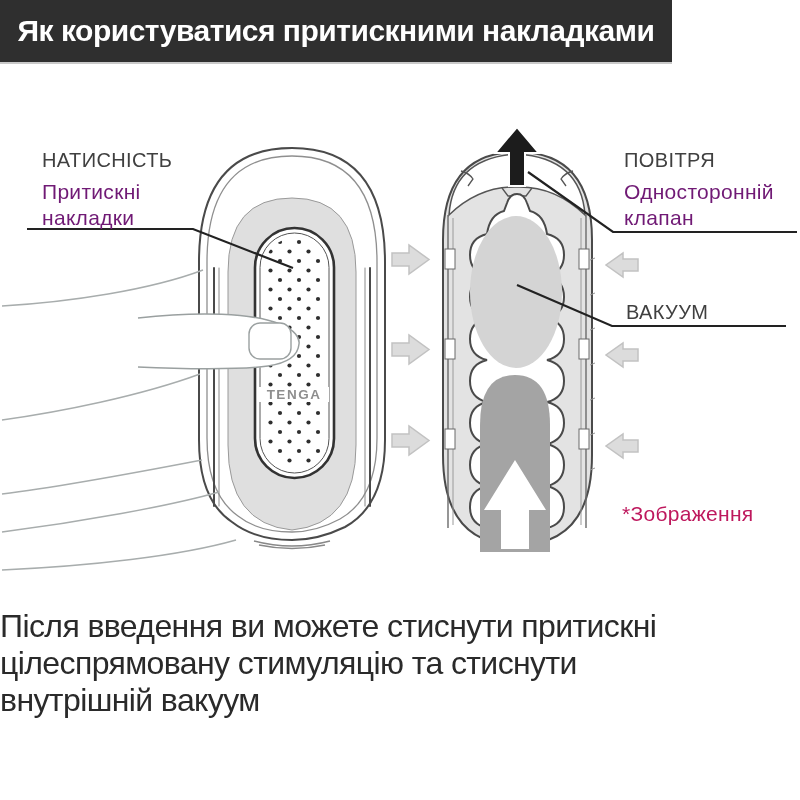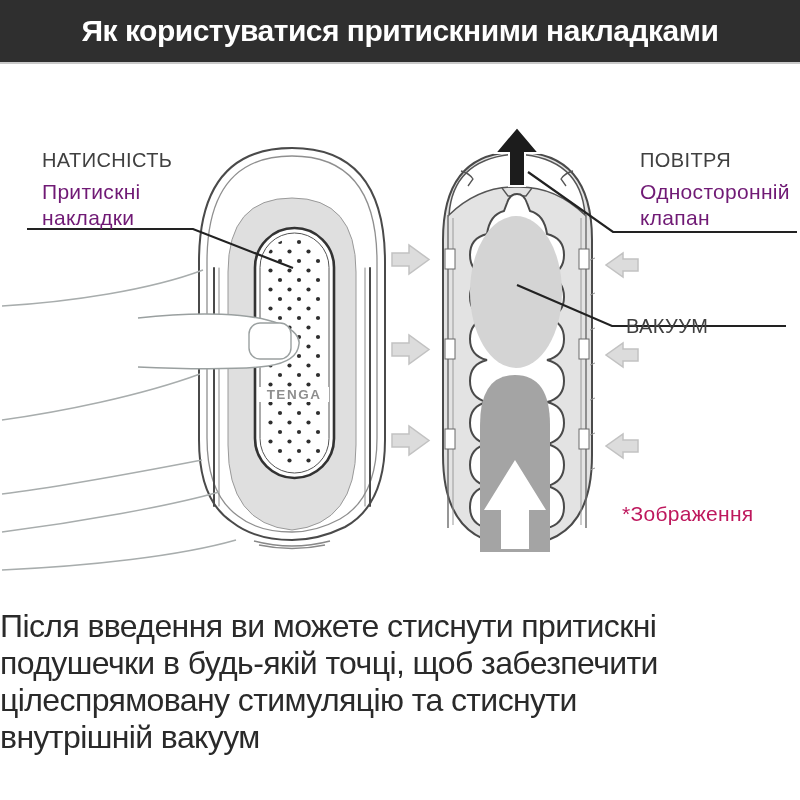--- a/index.html
+++ b/index.html
@@ -2,35 +2,35 @@
 <html><head>
 <meta charset="utf-8">
 <style>
   html,body{margin:0;padding:0;background:#ffffff;}
   #stage{
     position:relative;width:800px;height:800px;background:#ffffff;overflow:hidden;
     font-family:"Liberation Sans","DejaVu Sans",sans-serif;color:#2a2a2a;
   }
   
   #header{
-    position:absolute;left:0;top:0;width:800px;height:62px;background:#2f2f2f;
+    position:absolute;left:0;top:0;width:672px;height:62px;background:#2f2f2f;
     border-bottom:2px solid #c9c9c9;display:flex;align-items:center;justify-content:center;
   }
   #header .title{
     color:#ffffff;font-size:30px;font-weight:bold;letter-spacing:-0.5px;white-space:nowrap;
   }
   
   #art{position:absolute;left:0;top:0;width:800px;height:800px;}
   
   .anno{position:absolute;line-height:26px;}
   .anno .t{font-size:20px;font-weight:normal;color:#404040;letter-spacing:0.4px;display:block;margin-bottom:6px;}
   .anno .s{font-size:21px;font-weight:400;color:#701a75;letter-spacing:0.3px;display:block;}
   #anno-press{left:42px;top:147px;}
-  #anno-air{left:640px;top:147px;}
-  #anno-vacuum{left:626px;top:313px;}
+  #anno-air{left:624px;top:147px;}
+  #anno-vacuum{left:626px;top:299px;}
   #anno-note{left:622px;top:501px;}
   #anno-note .s{color:#be185d;}
   
   #caption{
     position:absolute;left:0;top:608px;width:800px;text-align:left;
     font-size:32px;line-height:37px;color:#2a2a2a;letter-spacing:-0.6px;
   }
   #caption span{display:block;}
 </style>
 </head>
@@ -190,18 +190,17 @@
   <div class="anno" id="anno-vacuum">
     <span class="t">ВАКУУМ</span>
   </div>
 
   <div class="anno" id="anno-note">
     <span class="s">*Зображення</span>
   </div>
 
   <div id="caption">
     <span>Після введення ви можете стиснути притискні</span>
-    <span>подушечки в будь-якій точці, щоб забезпечити</span>
     <span>цілеспрямовану стимуляцію та стиснути</span>
     <span>внутрішній вакуум</span>
   </div>
 
 </div>
 
 </body></html>

